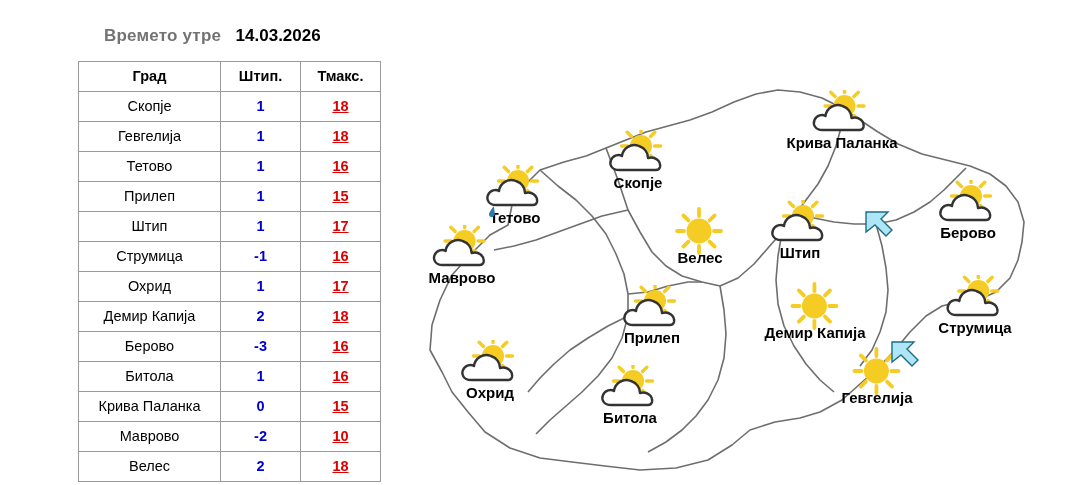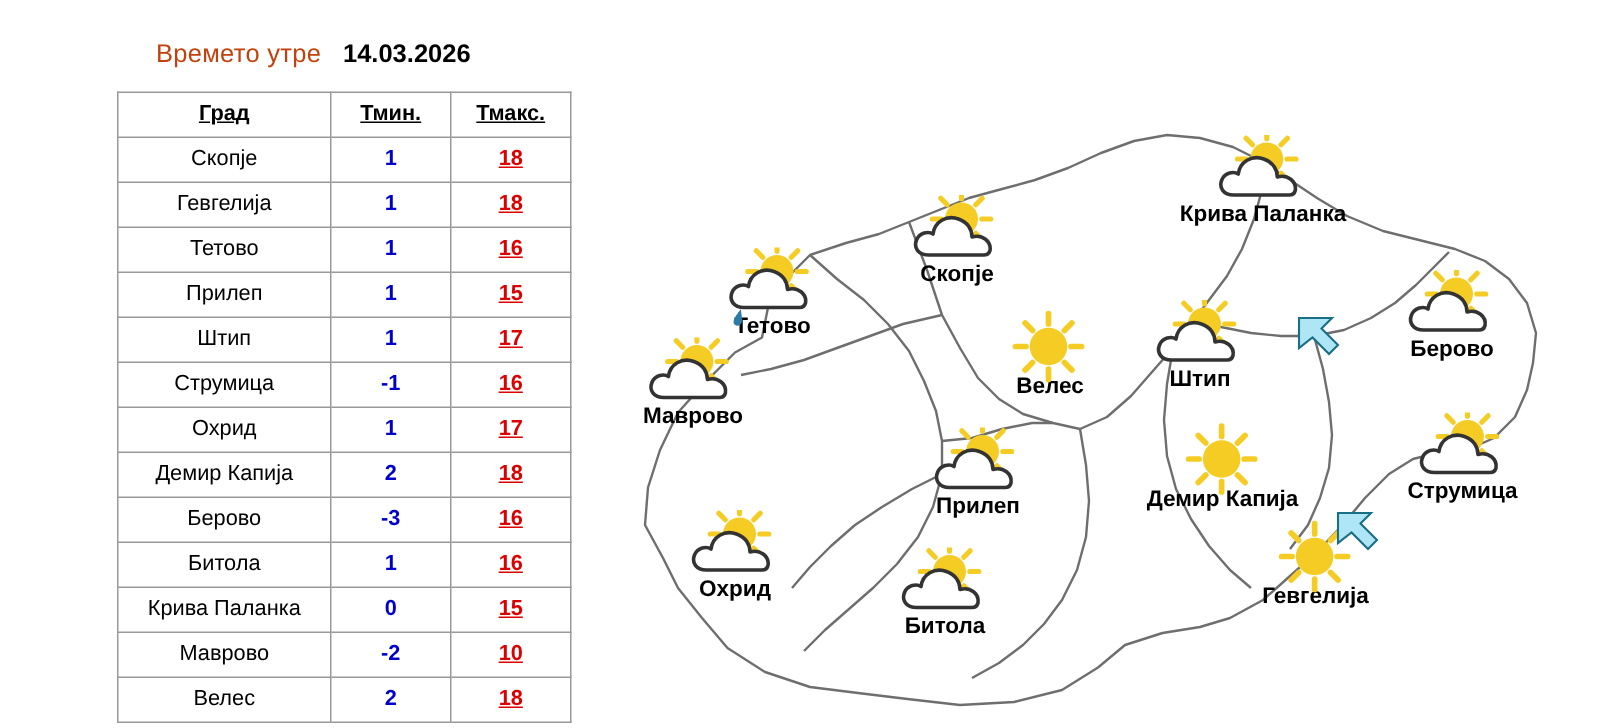--- a/index.html
+++ b/index.html
@@ -17,22 +17,22 @@
 
   
   #title-block {
     position: absolute;
     left: 104px;
     top: 26px;
     white-space: nowrap;
   }
   #title-block .title-text {
     font-size: 17px;
-    font-weight: normal;
-    color: #c2410c;
+    font-weight: bold;
+    color: #737373;
     letter-spacing: .2px;
   }
   #title-block .title-date {
     font-size: 17px;
     font-weight: bold;
     color: #000;
     margin-left: 10px;
   }
 
   
@@ -48,21 +48,20 @@
     font-size: 14.5px;
     text-align: center;
     padding: 0;
     height: 29px;
     line-height: 29px;
     box-sizing: border-box;
   }
   #forecast-table th {
     font-weight: bold;
     color: #000;
-    text-decoration: underline;
   }
   #forecast-table .col-city { width: 142px; }
   #forecast-table .col-min  { width: 80px; }
   #forecast-table .col-max  { width: 80px; }
   #forecast-table td.city {
     color: #000;
   }
   #forecast-table td.tmin {
     color: #0000cc;
     font-weight: bold;
@@ -113,21 +112,21 @@
 
 <div id="title-block">
   <span class="title-text">Времето утре</span>
   <span class="title-date">14.03.2026</span>
 </div>
 
 <table id="forecast-table">
   <thead>
     <tr>
       <th class="col-city">Град</th>
-      <th class="col-min">Тмин.</th>
+      <th class="col-min">Штип.</th>
       <th class="col-max">Тмакс.</th>
     </tr>
   </thead>
   <tbody id="table-body">
       <tr>
         <td class="city">Скопје</td>
         <td class="tmin">1</td>
         <td class="tmax">18</td>
       </tr>
       <tr>

